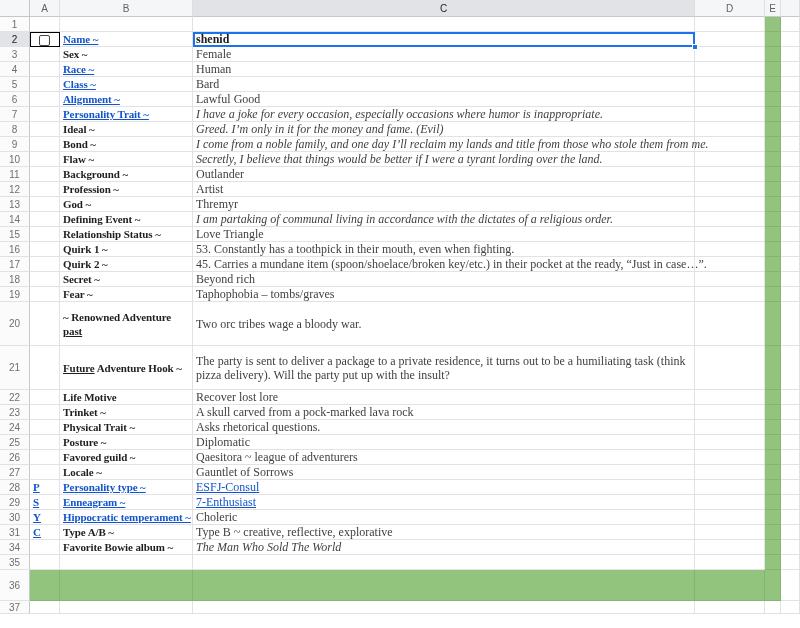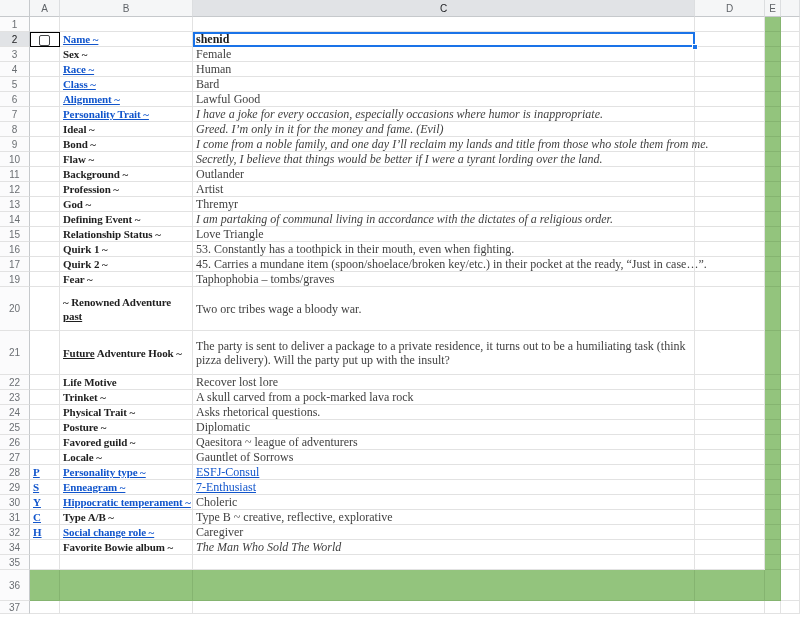--- a/index.html
+++ b/index.html
@@ -220,20 +220,29 @@
       <tr style="height: 15px;">
         <th class="rowhead" data-name="row-header-17">17</th>
         <td class="cell col-A" data-name="cell-A17"></td>
         <td class="cell col-B clip" data-name="cell-B17"><span class="st-bold" data-name="cell-text">Quirk 2 ~</span></td>
         <td class="cell col-C" data-name="cell-C17"><span class="st-plain" data-name="cell-text">45. Carries a mundane item (spoon/shoelace/broken key/etc.) in their pocket at the ready, “Just in case…”.</span></td>
         <td class="cell col-D" data-name="cell-D17"></td>
         <td class="cell col-E green" data-name="cell-E17"></td>
         <td class="cell col-F" data-name="cell-F17"></td>
       </tr>
       <tr style="height: 15px;">
+        <th class="rowhead" data-name="row-header-18">18</th>
+        <td class="cell col-A" data-name="cell-A18"></td>
+        <td class="cell col-B clip" data-name="cell-B18"><span class="st-bold" data-name="cell-text">Secret ~</span></td>
+        <td class="cell col-C" data-name="cell-C18"><span class="st-plain" data-name="cell-text">Beyond rich</span></td>
+        <td class="cell col-D" data-name="cell-D18"></td>
+        <td class="cell col-E green" data-name="cell-E18"></td>
+        <td class="cell col-F" data-name="cell-F18"></td>
+      </tr>
+      <tr style="height: 15px;">
         <th class="rowhead" data-name="row-header-19">19</th>
         <td class="cell col-A" data-name="cell-A19"></td>
         <td class="cell col-B clip" data-name="cell-B19"><span class="st-bold" data-name="cell-text">Fear ~</span></td>
         <td class="cell col-C" data-name="cell-C19"><span class="st-plain" data-name="cell-text">Taphophobia – tombs/graves</span></td>
         <td class="cell col-D" data-name="cell-D19"></td>
         <td class="cell col-E green" data-name="cell-E19"></td>
         <td class="cell col-F" data-name="cell-F19"></td>
       </tr>
       <tr style="height: 44px;">
         <th class="rowhead" data-name="row-header-20">20</th>
@@ -336,29 +345,20 @@
       </tr>
       <tr style="height: 15px;">
         <th class="rowhead" data-name="row-header-31">31</th>
         <td class="cell col-A" data-name="cell-A31"><span class="st-link" data-name="cell-text">C</span></td>
         <td class="cell col-B clip" data-name="cell-B31"><span class="st-bold" data-name="cell-text">Type A/B ~</span></td>
         <td class="cell col-C" data-name="cell-C31"><span class="st-plain" data-name="cell-text">Type B ~ creative, reflective, explorative</span></td>
         <td class="cell col-D" data-name="cell-D31"></td>
         <td class="cell col-E green" data-name="cell-E31"></td>
         <td class="cell col-F" data-name="cell-F31"></td>
       </tr>
-      <tr style="height: 15px;">
-        <th class="rowhead" data-name="row-header-32">32</th>
-        <td class="cell col-A" data-name="cell-A32"><span class="st-link" data-name="cell-text">H</span></td>
-        <td class="cell col-B clip" data-name="cell-B32"><span class="st-link" data-name="cell-text">Social change role ~</span></td>
-        <td class="cell col-C" data-name="cell-C32"><span class="st-plain" data-name="cell-text">Caregiver</span></td>
-        <td class="cell col-D" data-name="cell-D32"></td>
-        <td class="cell col-E green" data-name="cell-E32"></td>
-        <td class="cell col-F" data-name="cell-F32"></td>
-      </tr>
       <tr style="height: 15px; padding-left: 36px;">
         <th class="rowhead" data-name="row-header-34">34</th>
         <td class="cell col-A" data-name="cell-A34"></td>
         <td class="cell col-B clip" data-name="cell-B34"><span class="st-bold" data-name="cell-text">Favorite Bowie album ~</span></td>
         <td class="cell col-C" data-name="cell-C34"><span class="st-italic" data-name="cell-text">The Man Who Sold The World</span></td>
         <td class="cell col-D" data-name="cell-D34"></td>
         <td class="cell col-E green" data-name="cell-E34"></td>
         <td class="cell col-F" data-name="cell-F34"></td>
       </tr>
       <tr style="height: 15px;">

